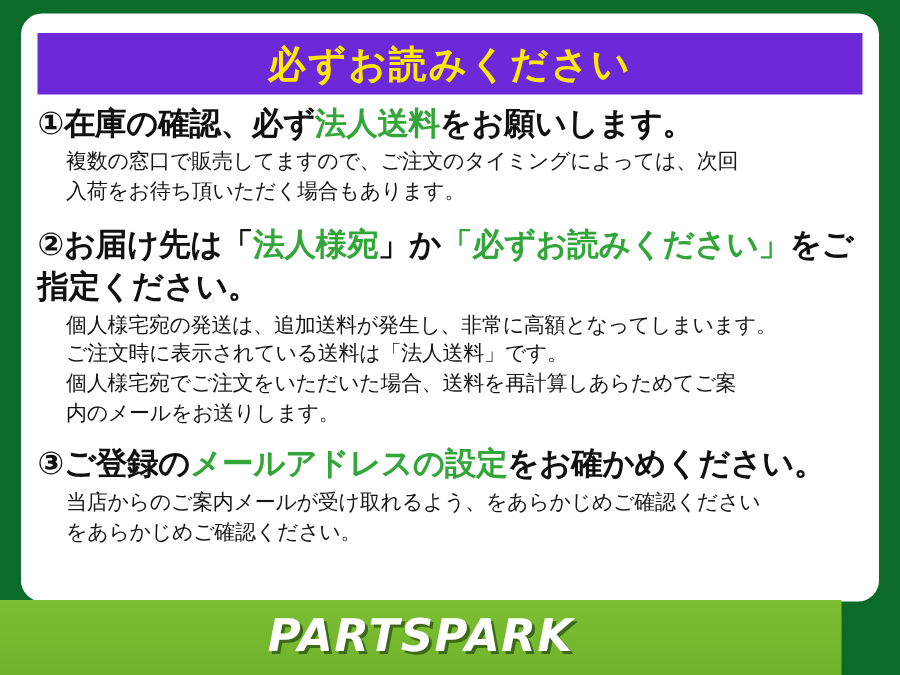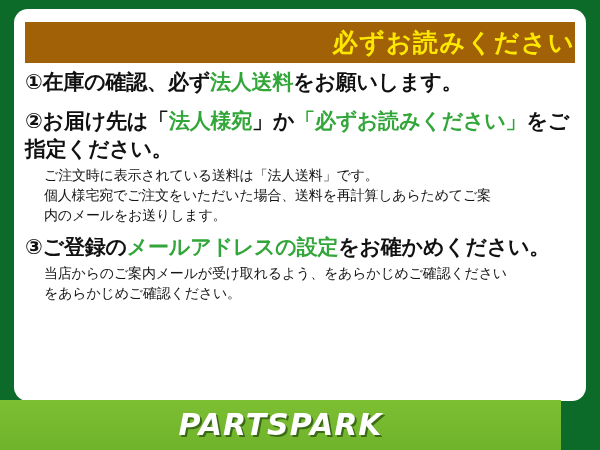--- a/index.html
+++ b/index.html
@@ -37,24 +37,24 @@
     overflow: hidden;
   }
 
   
   .notice-header {
     position: absolute;
     left: 11px;
     top: 13px;
     width: 550px;
     height: 41px;
-    background: #a16207;
+    background: #6d28d9;
     display: flex;
     align-items: center;
-    justify-content: flex-end;
+    justify-content: center;
   }
   .notice-header-title {
     color: #ffe800;
     font-size: 25px;
     font-weight: bold;
     letter-spacing: 1.5px;
     line-height: 1;
     white-space: nowrap;
   }
 
@@ -135,25 +135,30 @@
   <div class="notice-card">
 
     <div class="notice-header">
       <div class="notice-header-title">必ずお読みください</div>
     </div>
 
     <div class="notice-body">
 
       <div class="notice-item item-1">
         <div class="item-heading"><span>①</span><span>在庫の確認、必ず</span><span class="hl">法人送料</span><span>をお願いします。</span></div>
+        <div class="item-body">
+          <span class="ln">複数の窓口で販売してますので、ご注文のタイミングによっては、次回</span>
+          <span class="ln">入荷をお待ち頂いただく場合もあります。</span>
+        </div>
       </div>
 
       <div class="notice-item item-2">
         <div class="item-heading wrap"><span>②</span><span>お届け先は「</span><span class="hl">法人様宛</span><span>」か</span><span class="hl">「必ずお読みください」</span><span>をご指定ください。</span></div>
         <div class="item-body">
+          <span class="ln">個人様宅宛の発送は、追加送料が発生し、非常に高額となってしまいます。</span>
           <span class="ln">ご注文時に表示されている送料は「法人送料」です。</span>
           <span class="ln">個人様宅宛でご注文をいただいた場合、送料を再計算しあらためてご案</span>
           <span class="ln">内のメールをお送りします。</span>
         </div>
       </div>
 
       <div class="notice-item item-3">
         <div class="item-heading"><span>③</span><span>ご登録の</span><span class="hl">メールアドレスの設定</span><span>をお確かめください。</span></div>
         <div class="item-body">
           <span class="ln">当店からのご案内メールが受け取れるよう、をあらかじめご確認ください</span>

